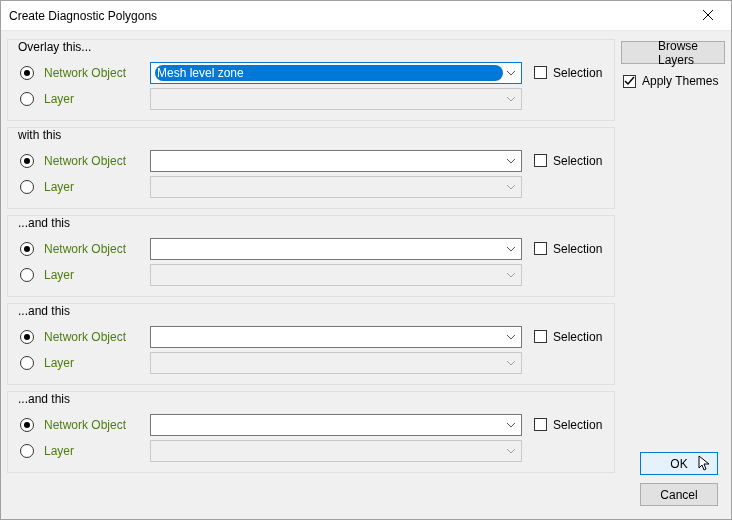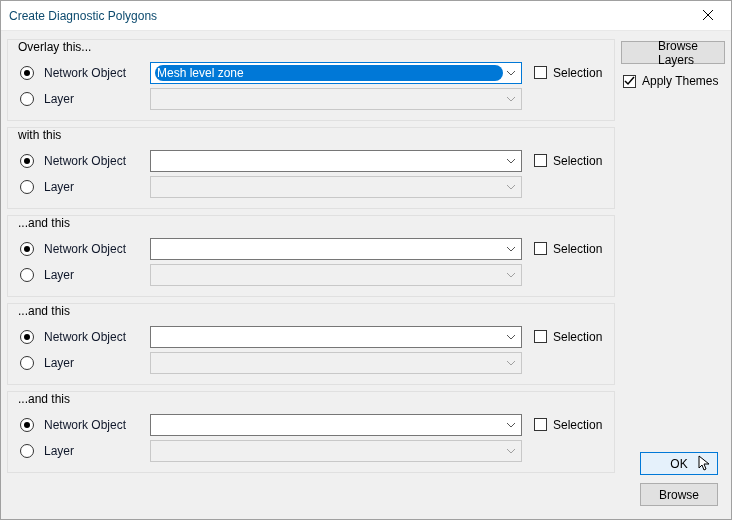--- a/index.html
+++ b/index.html
@@ -1,32 +1,32 @@
 <!DOCTYPE html>
 <html><head>
 <meta charset="utf-8">
 <style>
 * { box-sizing: border-box; font-family: "Segoe UI", Tahoma, sans-serif; font-size: 12px; }
 body { margin: 0; background: #f0f0f0; width: 732px; height: 520px; overflow: hidden; }
 .dialog { width: 732px; height: 520px; background: #f0f0f0; border: 1px solid #a0a0a0; display: flex; flex-direction: column; }
 .titlebar { height: 30px; display: flex; align-items: center; justify-content: space-between; padding: 0 0 0 8px; background: #fff; border-bottom: 1px solid #e8e8e8; }
-.titlebar .title { color: #0c4a6e; }
+.titlebar .title { color: #000000; }
 .closebtn { width: 46px; height: 30px; display: flex; align-items: center; justify-content: center; cursor: pointer; }
 .closebtn svg { width: 10px; height: 10px; }
 .content { flex: 1; display: flex; padding: 8px 6px 8px 6px; gap: 6px; }
 .main-col { flex: 1; display: flex; flex-direction: column; gap: 6px; }
 .side-col { width: 104px; display: flex; flex-direction: column; gap: 10px; padding-top: 2px; }
 .groupbox { border: 1px solid #e0e0e0; background: #f0f0f0; padding: 2px 8px 8px 8px; position: relative; }
 .groupbox .legend { position: relative; top: -2px; background: transparent; padding: 0 2px; color: #000; margin-bottom: 4px; display: inline-block; }
 .row { display: flex; align-items: center; height: 26px; gap: 8px; }
 .radio-wrap { display: flex; align-items: center; gap: 10px; width: 126px; padding-left: 4px; }
 .radio { width: 14px; height: 14px; border: 1px solid #333; border-radius: 50%; display: inline-flex; align-items: center; justify-content: center; background: #fff; cursor: pointer; }
 .radio .dot { width: 6px; height: 6px; border-radius: 50%; background: #000; display: none; }
 .radio.checked .dot { display: block; }
-.radio-label { color: #0f172a; }
+.radio-label { color: #4d7c0f; }
 .combo { flex: 1; height: 22px; border: 1px solid #767676; background: #fff; display: flex; align-items: center; justify-content: space-between; padding: 0 2px 0 4px; cursor: pointer; position: relative; }
 .combo.disabled { background: #f0f0f0; border-color: #c8c8c8; color: #6d6d6d; }
 .combo .sel-text { flex: 1; overflow: hidden; white-space: nowrap; }
 .combo .sel-text.highlighted { background: #0078d7; color: #fff; padding: 1px 2px; display: inline-block; border-radius: 8px; }
 .combo.focused { border-color: #0078d7; outline: 1px solid #0078d7; outline-offset: -1px; }
 .combo .chev { width: 16px; display: flex; align-items: center; justify-content: center; color: #555; }
 .combo.disabled .chev { color: #a0a0a0; }
 .check-wrap { display: flex; gap: 6px; width: 76px; padding-left: 4px; }
 .checkbox { width: 13px; height: 13px; border: 1px solid #333; background: #fff; cursor: pointer; display: inline-flex; align-items: center; justify-content: center; }
 .checkbox svg { width: 11px; height: 11px; display: none; }
@@ -262,21 +262,21 @@
               <path d="M1 5 L4 8 L10 1" stroke="#000" stroke-width="1.5" fill="none"></path>
             </svg>
           </span>
         <span>Apply Themes</span>
       </div>
     </div>
   </div>
 
   <div class="action-btns">
     <div class="btn primary">OK</div>
-    <div class="btn">Browse</div>
+    <div class="btn">Cancel</div>
   </div>
 
   <div class="cursor">
     <svg viewBox="0 0 14 18">
         <path d="M1 1 L1 13 L4 10 L6 15 L8 14 L6 9 L11 9 Z" fill="#fff" stroke="#000" stroke-width="1"></path>
       </svg>
   </div>
 </div>
 
 </body></html>

